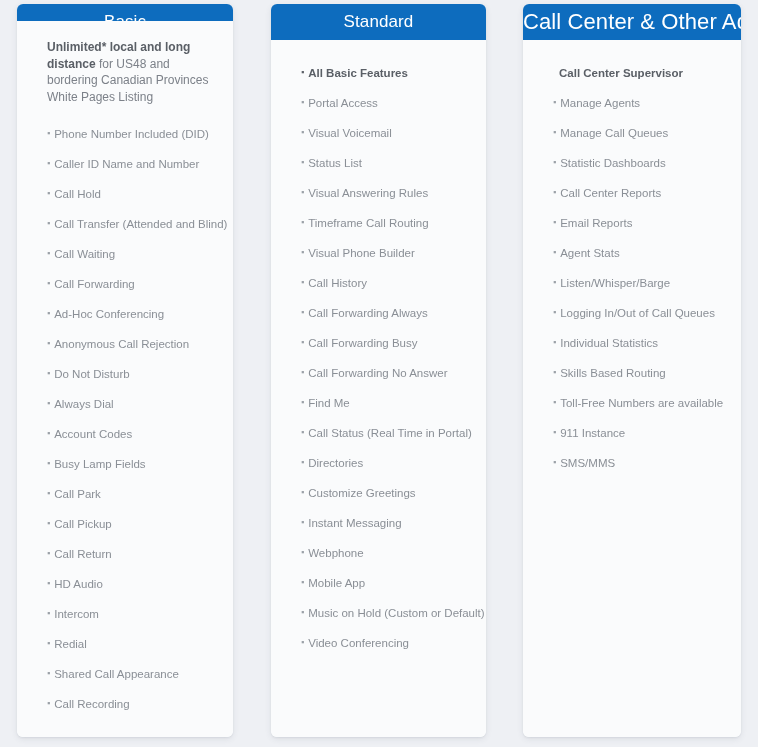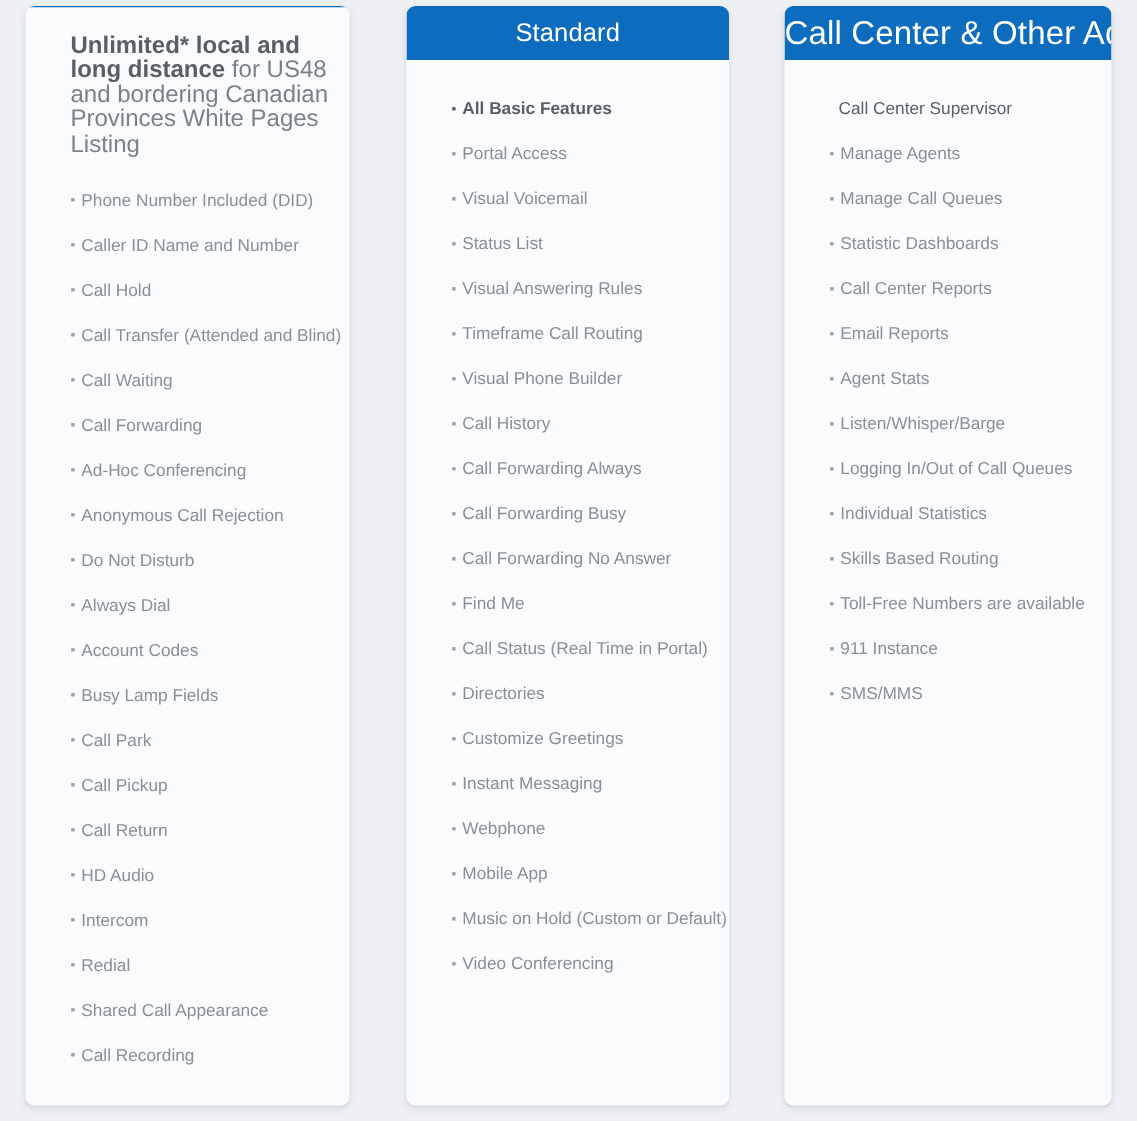--- a/index.html
+++ b/index.html
@@ -47,21 +47,21 @@
   .card-header.wide { font-size: 22px; }
 
   .card-body {
     padding: 18px 0 18px 0;
     flex: 1 1 auto;
     background: #fafbfc;
   }
 
   .intro {
     padding: 0 14px 0 30px;
-    font-size: 16px;
+    font-size: 12px;
     line-height: 16.5px;
     color: #7c8189;
     margin-bottom: 14px;
   }
   .intro b {
     color: #5a5f66;
     font-weight: bold;
   }
 
   ul.feature-list {
@@ -89,21 +89,21 @@
   }
   ul.feature-list li.bold-item {
     color: #5a5f66;
     font-weight: bold;
   }
   ul.feature-list li.bold-item .bullet {
     color: #5a5f66;
   }
   ul.feature-list li.section-head {
     color: #5a5f66;
-    font-weight: normal;
+    font-weight: bold;
     padding-left: 36px;
   }
 </style>
 </head>
 <body>
 
 <div class="board">
 
   <div class="card card-basic">
     <div class="card-header">Basic</div>

